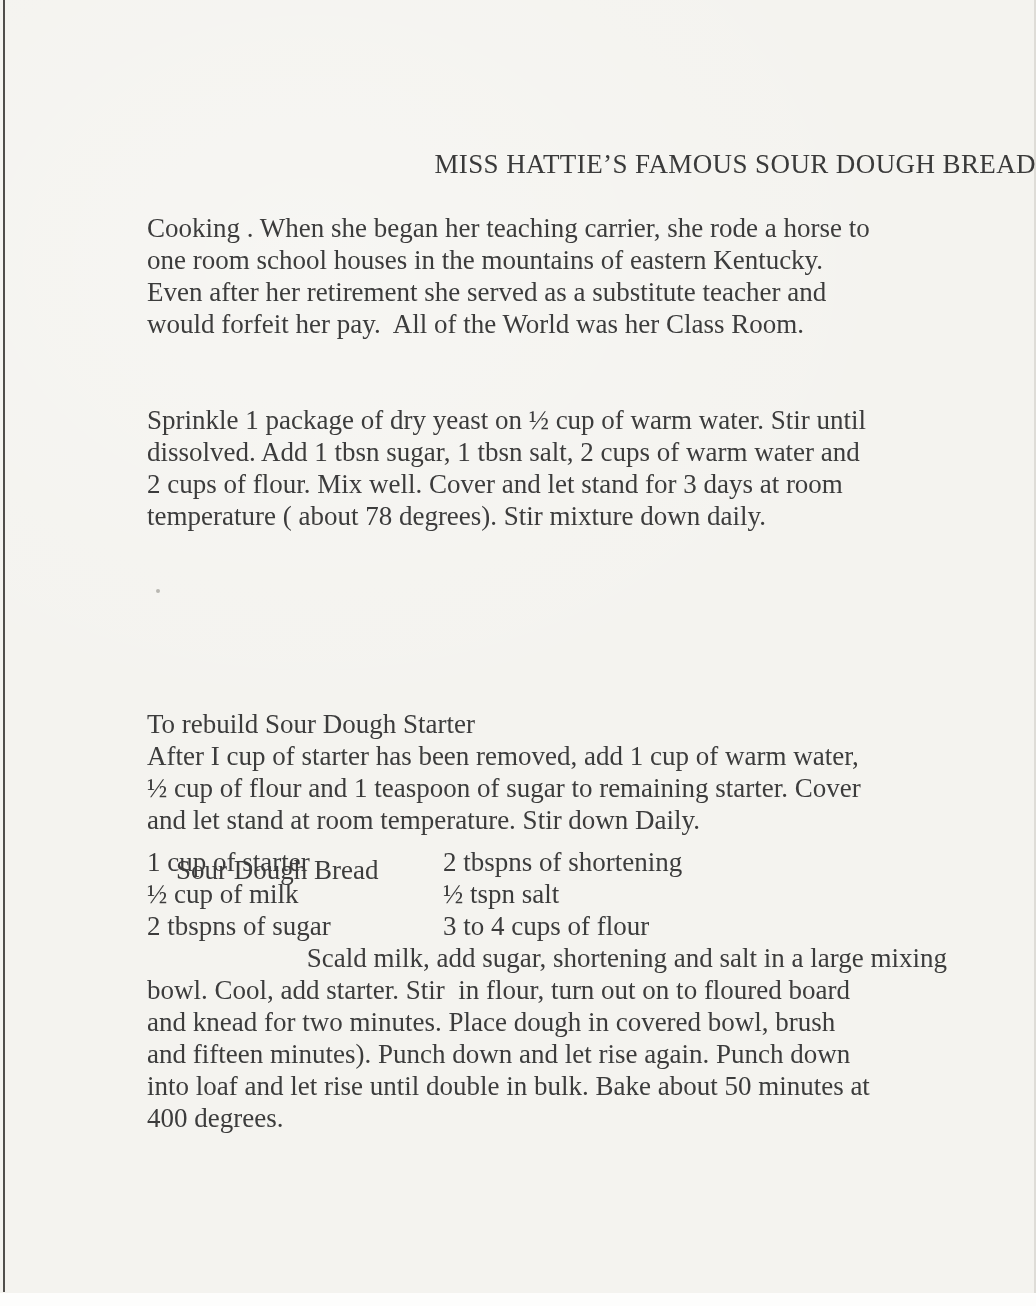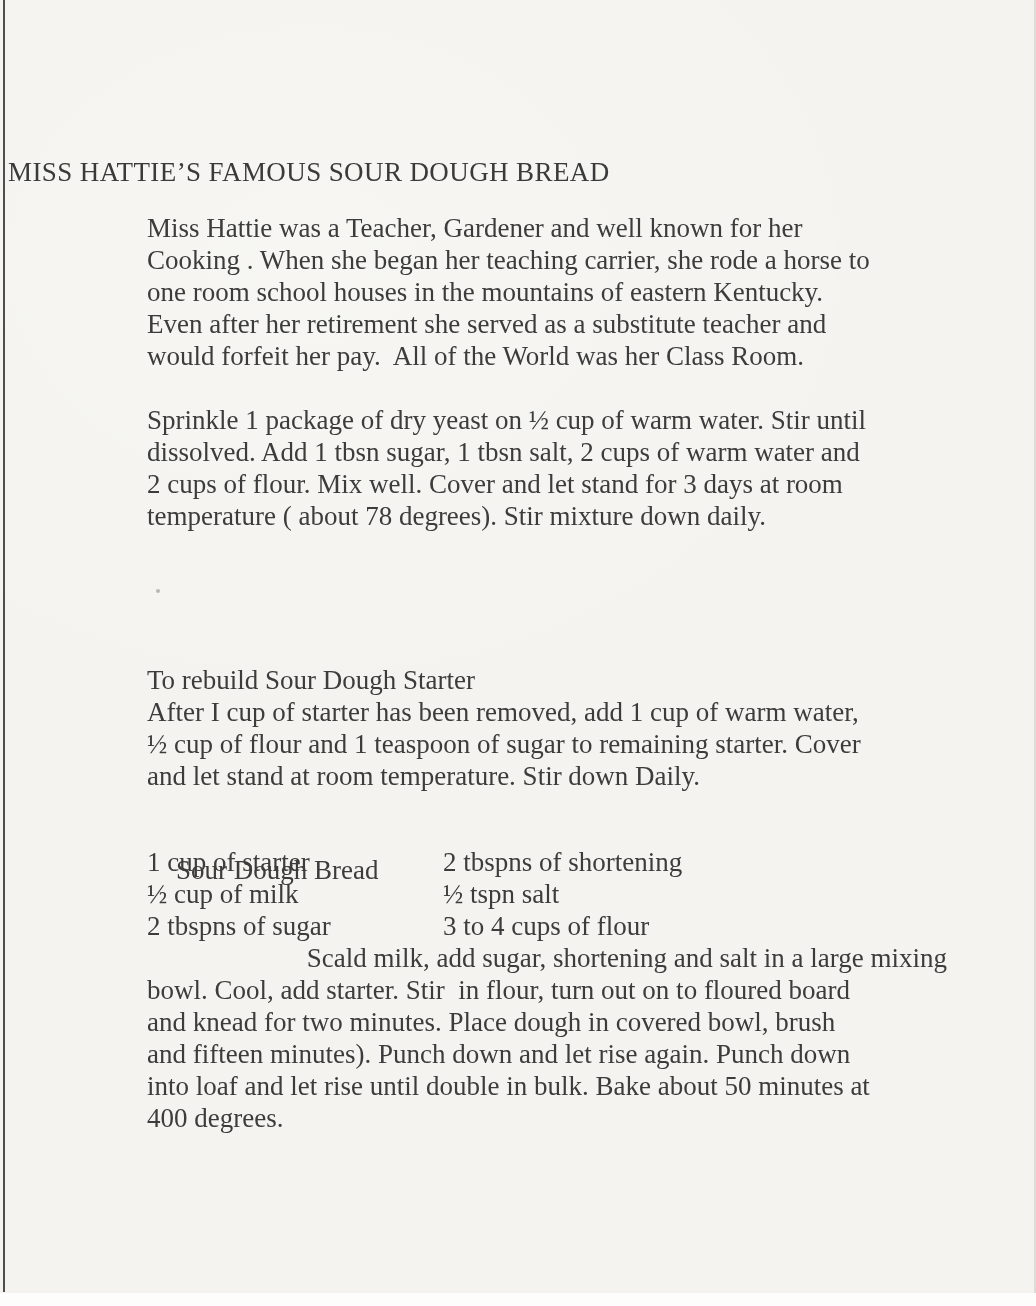--- a/index.html
+++ b/index.html
@@ -41,35 +41,35 @@
   .artifact-dot {
     position: absolute;
     left: 156px; top: 589px;
     width: 4px; height: 4px;
     border-radius: 50%;
     background: #b9b7b2;
   }
   .title {
     position: absolute;
     top: 148px; left: 0; right: 0;
-    margin: 8px;
-    text-align: left;
+    margin: 0;
+    text-align: right;
     font-size: 27px;
     font-weight: normal;
     letter-spacing: 0.4px;
     color: #3a3a3a;
   }
   .block {
     position: absolute;
     left: 147px;
     width: 800px;
   }
   .intro        { top: 212px; }
   .starter      { top: 404px; }
-  .rebuild      { top: 664px; }
+  .rebuild      { top: 708px; }
   .bread-head   { top: 854px; margin-left: 29px; }
   .ingredients  { top: 846px; display: flex; }
   .ingredients .col       { width: 296px; }
   .ingredients .col-right { width: auto; }
   .method       { top: 942px; }
   .method .line:first-child { padding-left: 28px; text-align: right; }
   .line { white-space: pre; }
   .heading { white-space: pre; }
 </style>
 </head>
@@ -78,21 +78,20 @@
 <div class="page">
 
   <div class="edge-left"></div>
   <div class="edge-right"></div>
   <div class="bottom-strip"></div>
   <div class="artifact-dot"></div>
 
   <h1 class="title">MISS HATTIE’S FAMOUS SOUR DOUGH BREAD</h1>
 
   <div class="block intro">
-      <div class="line">Miss Hattie was a Teacher, Gardener and well known for her</div>
       <div class="line">Cooking . When she began her teaching carrier, she rode a horse to</div>
       <div class="line">one room school houses in the mountains of eastern Kentucky.</div>
       <div class="line">Even after her retirement she served as a substitute teacher and</div>
       <div class="line">would forfeit her pay.  All of the World was her Class Room.</div>
     </div>
 
   <section class="block starter">
     <div>
         <div class="line">Sprinkle 1 package of dry yeast on ½ cup of warm water. Stir until</div>
         <div class="line">dissolved. Add 1 tbsn sugar, 1 tbsn salt, 2 cups of warm water and</div>

